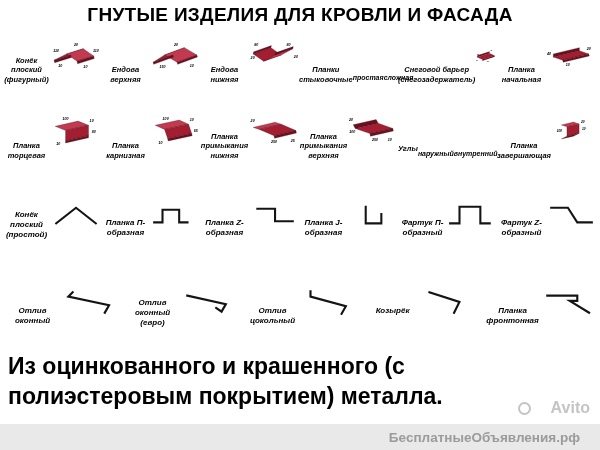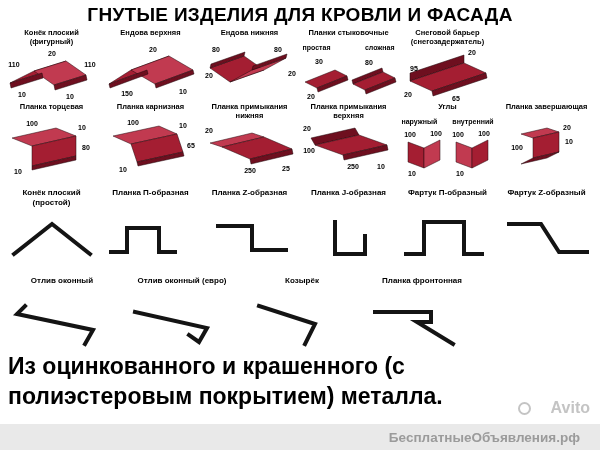--- a/index.html
+++ b/index.html
@@ -7,21 +7,21 @@
   .page {
     position:relative; width:600px; height:450px; background:#ffffff;
     font-family:"Liberation Sans", sans-serif; color:#000; overflow:hidden;
   }
   .title {
     position:absolute; top:4px; left:0; right:0; text-align:center;
     font-size:19px; font-weight:bold; letter-spacing:0.3px;
   }
   .prow { position:absolute; left:2px; right:2px; display:flex; }
   #row1 { top:28px; } #row2 { top:102px; } #row3 { top:188px; } #row4 { top:276px; }
-  .card { width:99px; display:flex; flex-direction:column; align-items:center; }
+  .card { width:99px; display:flex; flex-direction:row; align-items:flex-end;font-style:italic; }
   .card4 { width:120px; }
   .pname {
     font-size:7.5px; font-weight:bold; text-align:center; line-height:1.25;
     min-height:16px; width:95%;
   }
   .pcard .pname { font-size:8px; min-height:22px; }
   .variants {
     display:flex; justify-content:space-between; width:92px;
     font-size:7px; font-weight:bold; min-height:10px;
   }
@@ -129,20 +129,31 @@
         <polygon class="f-dark" points="10,34 64,16 64,8 10,26"></polygon>
         <polygon class="f-mid" points="10,34 64,16 86,26 32,44"></polygon>
         <polygon class="f-dark" points="32,44 86,26 87,31 33,49"></polygon>
         <text class="dim" x="72" y="8" text-anchor="middle">20</text>
         <text class="dim" x="14" y="24" text-anchor="middle">95</text>
         <text class="dim" x="56" y="54" text-anchor="middle">65</text>
         <text class="dim" x="8" y="50" text-anchor="middle">20</text>
       </svg>
     </div>
 
+    <div class="card">
+      <div class="pname">Планка начальная</div>
+      <svg width="96" height="56" viewBox="0 0 96 56">
+        <polygon class="f-dark" points="14,30 64,18 64,12 14,24"></polygon>
+        <polygon class="f-mid" points="14,30 64,18 82,24 32,36"></polygon>
+        <polygon class="f-dark" points="32,36 82,24 83,28 33,40"></polygon>
+        <text class="dim" x="82" y="16" text-anchor="middle">20</text>
+        <text class="dim" x="6" y="26" text-anchor="middle">40</text>
+        <text class="dim" x="42" y="48" text-anchor="middle">10</text>
+      </svg>
+    </div>
   </div>
 
   <div class="prow" id="row2">
 
     <div class="card">
       <div class="pname">Планка торцевая</div>
       <svg width="96" height="58" viewBox="0 0 96 58">
         <polygon class="f-light" points="8,20 52,10 72,18 28,28"></polygon>
         <polygon class="f-mid" points="28,28 72,18 72,38 28,48"></polygon>
         <polygon class="f-dark" points="28,48 72,38 72,42 28,52"></polygon>
@@ -278,20 +289,26 @@
       </svg>
     </div>
 
     <div class="card card4 pcard profile">
       <div class="pname">Отлив оконный (евро)</div>
       <svg width="110" height="52" viewBox="0 0 110 52">
         <polyline points="8,14 80,30 72,44 62,37"></polyline>
       </svg>
     </div>
 
+    <div class="card card4 pcard profile">
+      <div class="pname">Отлив цокольный</div>
+      <svg width="110" height="52" viewBox="0 0 110 52">
+        <polyline points="14,6 14,16 80,34 72,48"></polyline>
+      </svg>
+    </div>
 
     <div class="card card4 pcard profile">
       <div class="pname">Козырёк</div>
       <svg width="110" height="52" viewBox="0 0 110 52">
         <polyline points="12,8 68,26 58,46"></polyline>
       </svg>
     </div>
 
     <div class="card card4 pcard profile">
       <div class="pname">Планка фронтонная</div>

